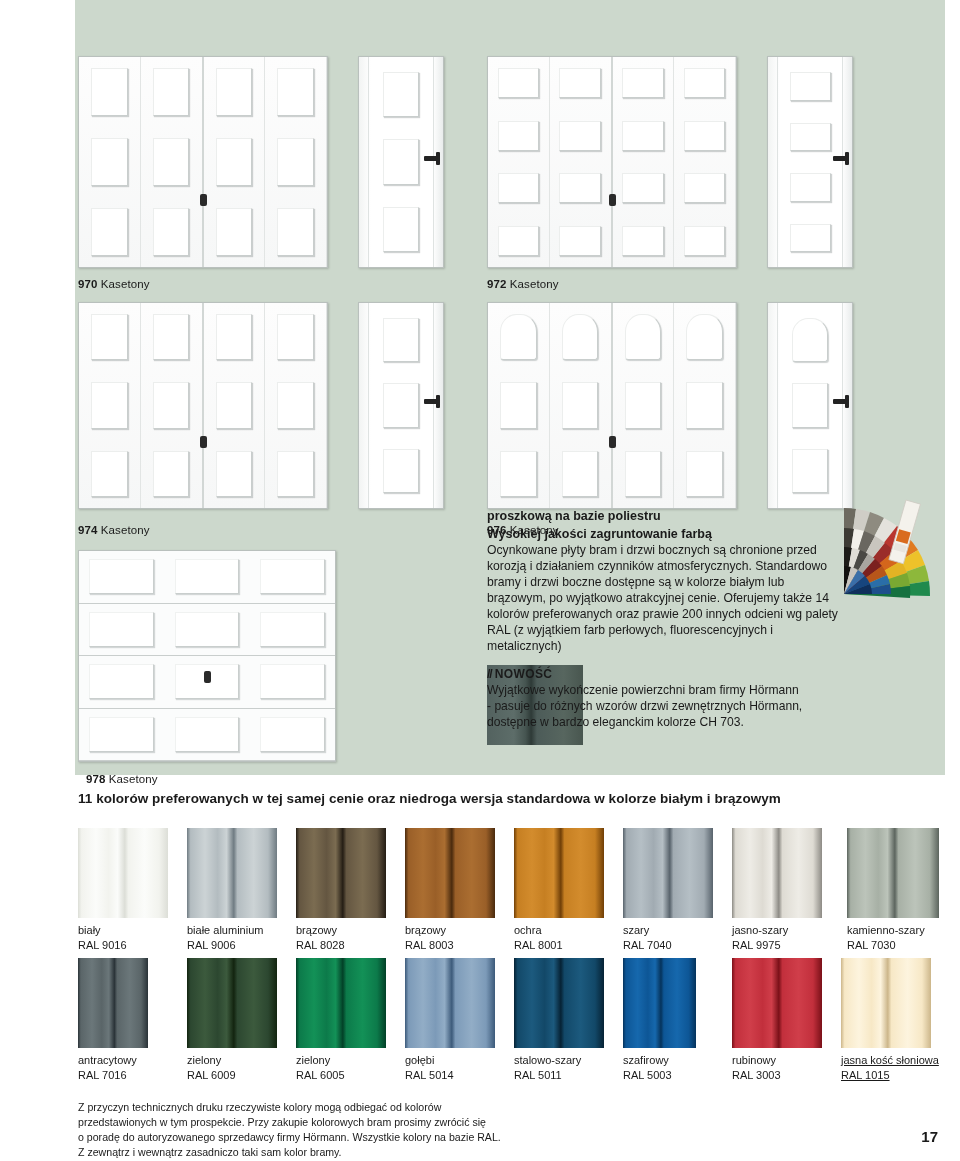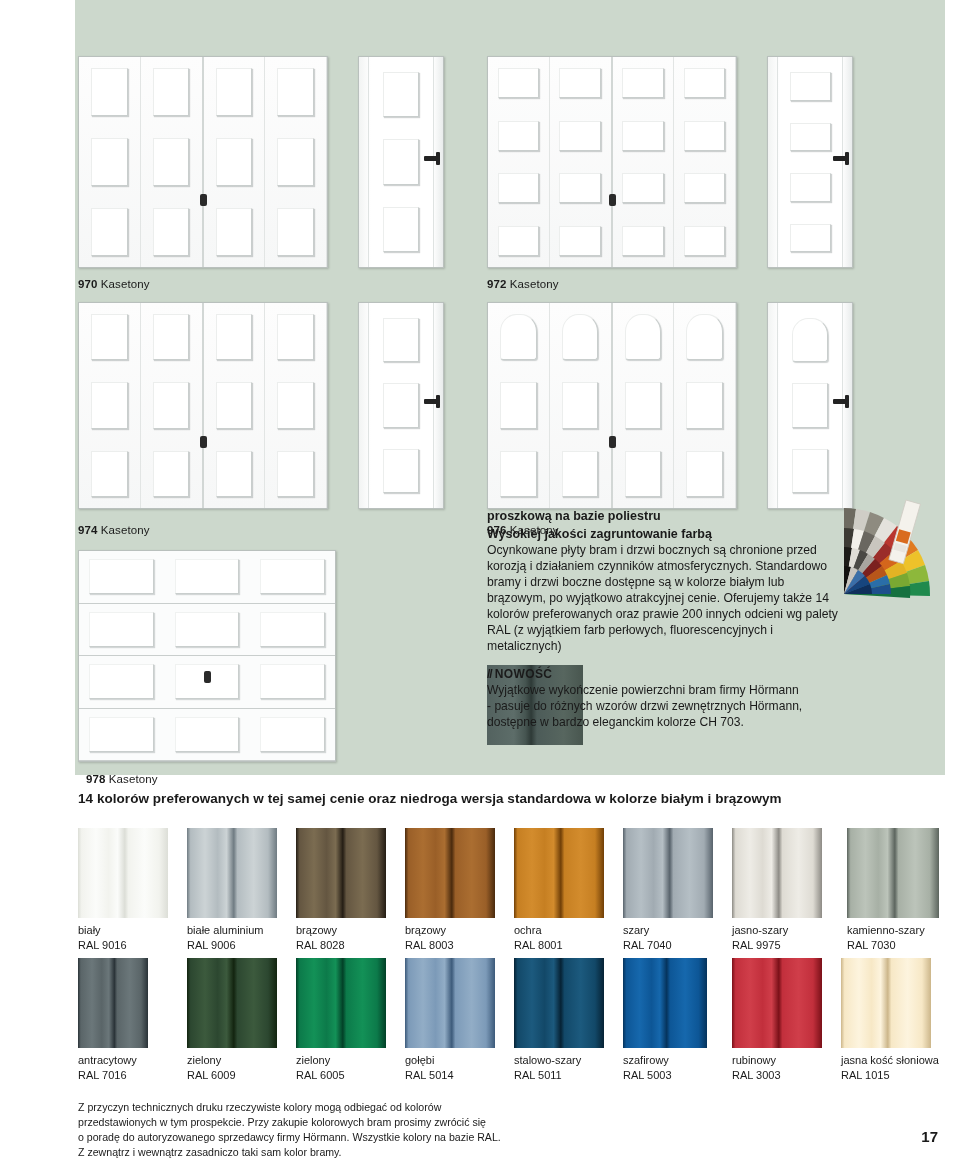--- a/index.html
+++ b/index.html
@@ -600,21 +600,21 @@
   <div class="novelty">
     <div class="badge">
       <span class="slashes">//</span><span>NOWOŚĆ</span>
     </div>
     <p>Wyjątkowe wykończenie powierzchni bram firmy Hörmann</p>
     <p>- pasuje do różnych wzorów drzwi zewnętrznych Hörmann,</p>
     <p>dostępne w bardzo eleganckim kolorze CH 703.</p>
   </div>
 </div>
 
-<div class="colors-heading">14 kolorów preferowanych w tej samej cenie oraz niedroga wersja standardowa w kolorze białym i brązowym</div>
+<div class="colors-heading">11 kolorów preferowanych w tej samej cenie oraz niedroga wersja standardowa w kolorze białym i brązowym</div>
 <div id="swatch-row-1" class="swatch-row" style="left:78px; top:828px; width:860px;">
     <div class="swatch-cell" style="left: 0px; top: 0px; width: 90px;">
       <div class="swatch" style="background: linear-gradient(90deg, rgb(220, 222, 215) 0%, rgb(242, 243, 238) 4%, rgb(251, 252, 250) 20%, rgb(242, 243, 238) 34%, rgb(251, 252, 250) 44%, rgb(220, 222, 215) 52%, rgb(242, 243, 238) 56%, rgb(251, 252, 250) 74%, rgb(242, 243, 238) 90%, rgb(220, 222, 215) 100%);"></div>
       <div class="swatch-label">
         <div>biały</div>
         <div>RAL 9016</div>
       </div>
     </div>
     <div class="swatch-cell" style="left: 109px; top: 0px; width: 90px;">
       <div class="swatch" style="background: linear-gradient(90deg, rgb(111, 123, 130) 0%, rgb(179, 188, 192) 4%, rgb(204, 211, 213) 20%, rgb(179, 188, 192) 34%, rgb(204, 211, 213) 44%, rgb(111, 123, 130) 52%, rgb(179, 188, 192) 56%, rgb(204, 211, 213) 74%, rgb(179, 188, 192) 90%, rgb(111, 123, 130) 100%);"></div>
@@ -695,35 +695,35 @@
         <div>RAL 5014</div>
       </div>
     </div>
     <div class="swatch-cell" style="left: 436px; top: 0px; width: 90px;">
       <div class="swatch" style="background: linear-gradient(90deg, rgb(6, 34, 52) 0%, rgb(18, 72, 104) 4%, rgb(28, 90, 126) 20%, rgb(18, 72, 104) 34%, rgb(28, 90, 126) 44%, rgb(6, 34, 52) 52%, rgb(18, 72, 104) 56%, rgb(28, 90, 126) 74%, rgb(18, 72, 104) 90%, rgb(6, 34, 52) 100%);"></div>
       <div class="swatch-label">
         <div>stalowo-szary</div>
         <div>RAL 5011</div>
       </div>
     </div>
-    <div class="swatch-cell" style="left: 545px; top: 0px; width: 84px;">
+    <div class="swatch-cell" style="left: 545px; top: 0px; width: 73px;">
       <div class="swatch" style="background: linear-gradient(90deg, rgb(5, 51, 92) 0%, rgb(13, 86, 150) 4%, rgb(22, 104, 173) 20%, rgb(13, 86, 150) 34%, rgb(22, 104, 173) 44%, rgb(5, 51, 92) 52%, rgb(13, 86, 150) 56%, rgb(22, 104, 173) 74%, rgb(13, 86, 150) 90%, rgb(5, 51, 92) 100%);"></div>
       <div class="swatch-label">
         <div>szafirowy</div>
         <div>RAL 5003</div>
       </div>
     </div>
     <div class="swatch-cell" style="left: 654px; top: 0px; width: 90px;">
       <div class="swatch" style="background: linear-gradient(90deg, rgb(122, 16, 24) 0%, rgb(194, 47, 60) 4%, rgb(208, 62, 74) 20%, rgb(194, 47, 60) 34%, rgb(208, 62, 74) 44%, rgb(122, 16, 24) 52%, rgb(194, 47, 60) 56%, rgb(208, 62, 74) 74%, rgb(194, 47, 60) 90%, rgb(122, 16, 24) 100%);"></div>
       <div class="swatch-label">
         <div>rubinowy</div>
         <div>RAL 3003</div>
       </div>
     </div>
-    <div class="swatch-cell" style="left: 763px; top: 0px; width: 90px;">
+    <div class="swatch-cell" style="left: 763px; top: 0px; width: 90px; text-decoration: underline;">
       <div class="swatch" style="background: linear-gradient(90deg, rgb(204, 182, 138) 0%, rgb(247, 232, 198) 4%, rgb(253, 244, 222) 20%, rgb(247, 232, 198) 34%, rgb(253, 244, 222) 44%, rgb(204, 182, 138) 52%, rgb(247, 232, 198) 56%, rgb(253, 244, 222) 74%, rgb(247, 232, 198) 90%, rgb(204, 182, 138) 100%);"></div>
       <div class="swatch-label">
         <div>jasna kość słoniowa</div>
         <div>RAL 1015</div>
       </div>
     </div>
   </div>
 
 <div class="footnote">
   <div>Z przyczyn technicznych druku rzeczywiste kolory mogą odbiegać od kolorów</div>

